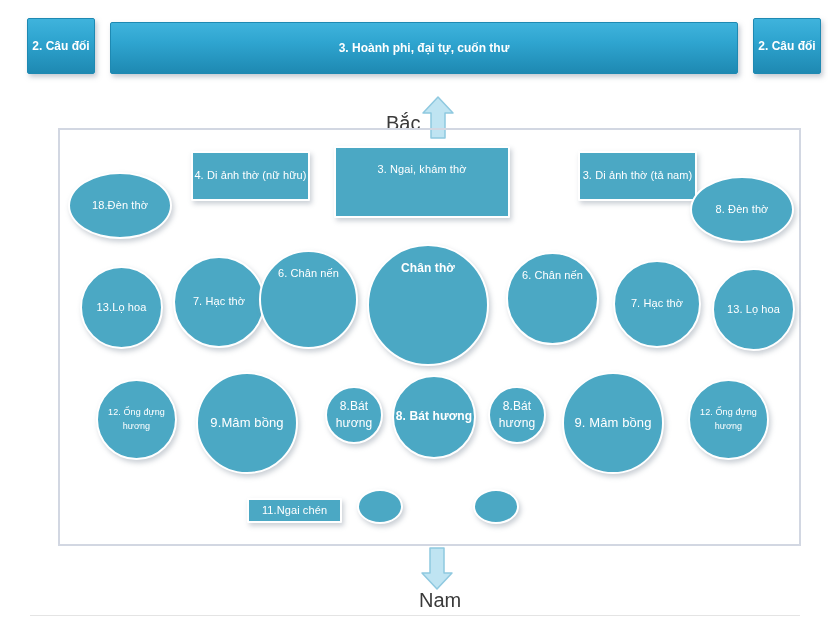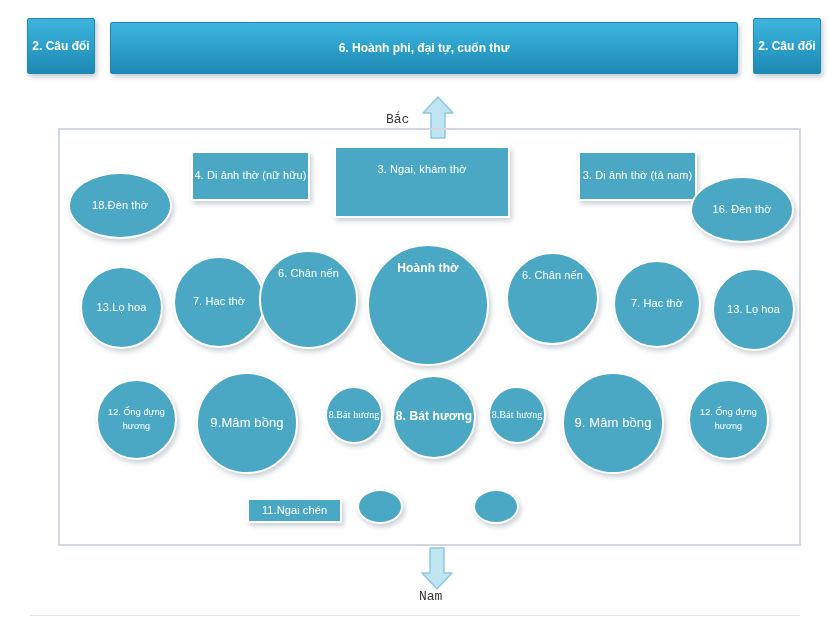--- a/index.html
+++ b/index.html
@@ -64,88 +64,88 @@
     position: absolute;
     box-sizing: border-box;
     border: 2px solid #D2D7E2;
     background: transparent;
   }
 
   
   .dir-label {
     position: absolute;
     color: #3A3A3A;
-    font-size: 13px;
-    font-family: Liberation Mono, monospace;
+    font-size: 20px;
+    font-family: Liberation Sans, sans-serif;
     white-space: nowrap;
     user-select: none;
   }
 
   
   .arrow {
     position: absolute;
   }
 
   
   .footer-rule {
     position: absolute;
     left: 30px;
     top: 615px;
     width: 770px;
     height: 1px;
     background: #E4E4E4;
   }
 
   
-  .t8  { font-size: 10px; font-family: Liberation Serif, serif;  }
+  .t8  { font-size: 12px;  }
   .t9  { font-size: 9px;  }
   .t11 { font-size: 11px; }
   .t12 { font-size: 12px; font-weight: bold; }
   .t13 { font-size: 13px; }
 
   .align-top {
     align-items: flex-start;
     padding-top: 14px;
   }
 </style>
 </head>
 <body>
 
 <div id="stage">
 
   <div class="banner t12" style="left:27px; top:18px; width:68px; height:56px;">2. Câu đối</div>
 
-  <div class="banner t12" style="left:110px; top:22px; width:628px; height:52px;">6. Hoành phi, đại tự, cuốn thư</div>
+  <div class="banner t12" style="left:110px; top:22px; width:628px; height:52px;">3. Hoành phi, đại tự, cuốn thư</div>
 
   <div class="banner t12" style="left:753px; top:18px; width:68px; height:56px;">2. Câu đối</div>
 
   <svg class="arrow" style="left:421px; top:95px;" width="34" height="45" viewBox="0 0 34 45">
     <polygon points="17,2 32,18 24,18 24,43 10,43 10,18 2,18" fill="#BFE4F2" stroke="#8FC9E0" stroke-width="1.5" stroke-linejoin="round"></polygon>
   </svg>
   <div class="dir-label" style="left:386px; top:112px;">Bắc</div>
 
   <div class="frame" style="left:58px; top:128px; width:743px; height:418px;"></div>
 
   <div class="shape ellipse t11" style="left:68px; top:172px; width:104px; height:67px;">18.Đèn thờ</div>
 
   <div class="shape rect t11" style="left:191px; top:151px; width:119px; height:50px;">4. Di ảnh thờ (nữ hữu)</div>
 
   <div class="shape rect t11 align-top" style="left:334px; top:146px; width:176px; height:72px;">3. Ngai, khám thờ</div>
 
   <div class="shape rect t11" style="left:578px; top:151px; width:119px; height:50px;">3. Di ảnh thờ (tả nam)</div>
 
-  <div class="shape ellipse t11" style="left:690px; top:176px; width:104px; height:67px;">16. Đèn thờ</div>
+  <div class="shape ellipse t11" style="left:690px; top:176px; width:104px; height:67px;">8. Đèn thờ</div>
 
   <div class="shape circle t11" style="left:80px; top:266px; width:83px; height:83px;">13.Lọ hoa</div>
 
   <div class="shape circle t11" style="left:173px; top:256px; width:92px; height:92px;">7. Hạc thờ</div>
 
   <div class="shape circle t11 align-top" style="left:259px; top:250px; width:99px; height:99px;">6. Chân nến</div>
 
-  <div class="shape circle t12 align-top" style="left:367px; top:244px; width:122px; height:122px;">Hoành thờ</div>
+  <div class="shape circle t12 align-top" style="left:367px; top:244px; width:122px; height:122px;">Chân thờ</div>
 
   <div class="shape circle t11 align-top" style="left:506px; top:252px; width:93px; height:93px;">6. Chân nến</div>
 
   <div class="shape circle t11" style="left:613px; top:260px; width:88px; height:88px;">7. Hạc thờ</div>
 
   <div class="shape circle t11" style="left:712px; top:268px; width:83px; height:83px;">13. Lọ hoa</div>
 
   <div class="shape circle t9" style="left:96px; top:379px; width:81px; height:81px;">12. Ống đựng hương</div>
 
   <div class="shape circle t13" style="left:196px; top:372px; width:102px; height:102px;">9.Mâm bồng</div>

